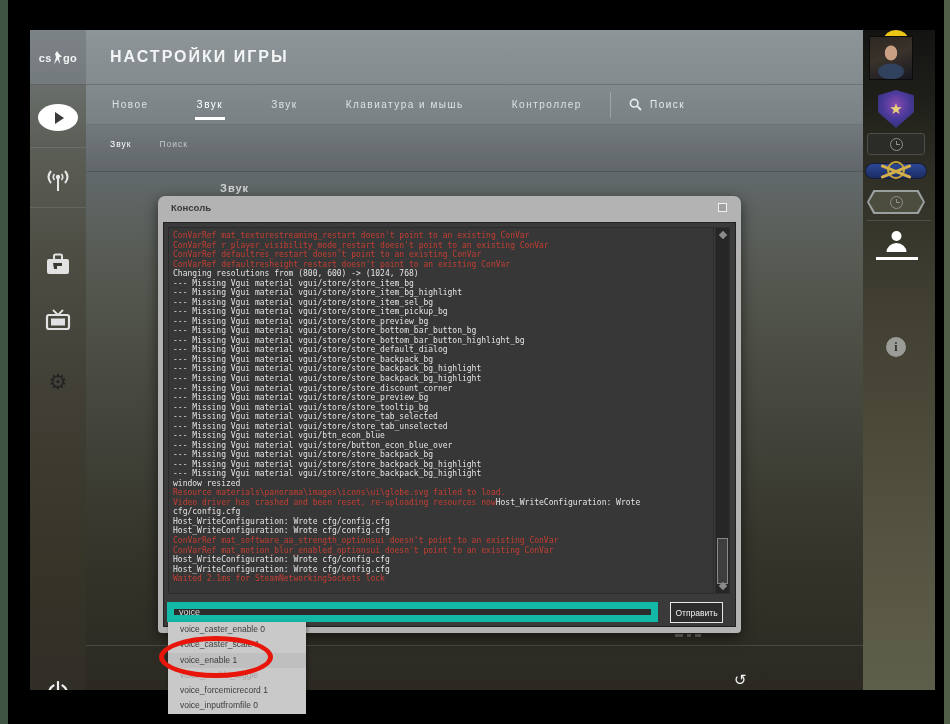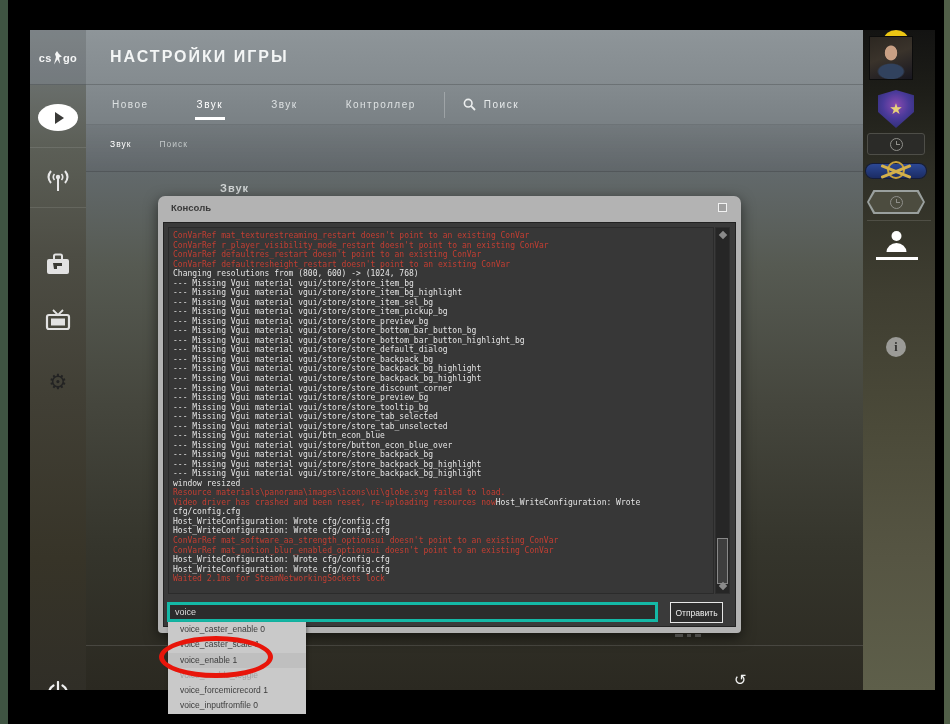--- a/index.html
+++ b/index.html
@@ -93,21 +93,21 @@
   .modal-title { position:absolute; left:13px; top:6px; font-size:9.5px; font-weight:bold; color:#3a3a3a; }
   .modal-box-btn { position:absolute; right:14px; top:7px; width:9px; height:9px; border:1.5px solid #f2f2f2; background:#a0a0a0; }
   .modal-body { position:absolute; left:5px; top:26px; width:573px; height:405px; background:#3a3a3a; border:1px solid #222; }
   .console-output { position:absolute; left:4px; top:4px; width:546px; height:367px; background:#373737; border:1px solid #2b2b2b;
     padding:3px 0 0 4px; overflow:hidden; font-family:"DejaVu Sans Mono",monospace; font-size:8px; line-height:9.53px; white-space:pre; }
   .c-w { color:#e4e4e4; } .c-r { color:#c43e32; }
   .scrollbar { position:absolute; left:551px; top:4px; width:15px; height:367px; background:#262626; border:1px solid #2e2e2e; }
   .sb-arrow { position:absolute; left:4px; width:6px; height:6px; background:#8a8a8a; transform:rotate(45deg); }
   .sb-arrow.up { top:4px; } .sb-arrow.down { bottom:4px; }
   .sb-thumb { position:absolute; left:1px; top:310px; width:11px; height:46px; background:#3e3e3e; border:1px solid #888; }
-  .console-input { position:absolute; left:3px; top:379px; width:491px; height:20px; background:#2c2c2c; border:3px solid #14b8a6;
+  .console-input { position:absolute; left:3px; top:379px; width:491px; height:20px; background:#2c2c2c; border:7px solid #14b8a6;
     color:#dcdcdc; font-size:9px; font-family:"Liberation Sans",sans-serif; padding-left:5px; outline:none; }
   .submit-btn { position:absolute; left:506px; top:379px; width:53px; height:21px; background:#2c2c2c; border:1.5px solid #e6e6e6;
     color:#efefef; font-size:8.5px; display:flex; align-items:center; justify-content:center; }
   .resize-grip { position:absolute; left:517px; top:438px; width:26px; height:3px;
     background:linear-gradient(90deg,#777 0 8px,transparent 8px 12px,#777 12px 16px,transparent 16px 20px,#777 20px); opacity:0.5; }
 
   
   .dropdown { position:absolute; left:168px; top:622px; width:138px; background:#c9c9c9; z-index:60;
     box-shadow:1px 2px 4px rgba(0,0,0,0.4); }
   .dd-item { height:15.3px; line-height:15.3px; padding-left:12px; font-size:8.5px; color:#3c3c3c; }
@@ -138,20 +138,21 @@
         <span>go</span>
       </div>
       <div class="app-title">НАСТРОЙКИ ИГРЫ</div>
     </div>
 
     <div class="nav-row">
       <div class="nav-tabs" id="nav-tabs">
           <div class="nav-tab">Новое</div>
           <div class="nav-tab active">Звук<div class="tab-underline"></div></div>
           <div class="nav-tab">Звук</div>
+          <div class="nav-tab">Клавиатура и мышь</div>
           <div class="nav-tab">Контроллер</div>
         </div>
       <div class="nav-divider"></div>
       <div class="nav-search">
         <svg width="13" height="13" viewBox="0 0 13 13">
           <circle cx="5.2" cy="5.2" r="3.8" fill="none" stroke="#eceeee" stroke-width="1.6"></circle>
           <line x1="8.2" y1="8.2" x2="12" y2="12" stroke="#eceeee" stroke-width="1.8"></line>
         </svg>
         <span>Поиск</span>
       </div>

